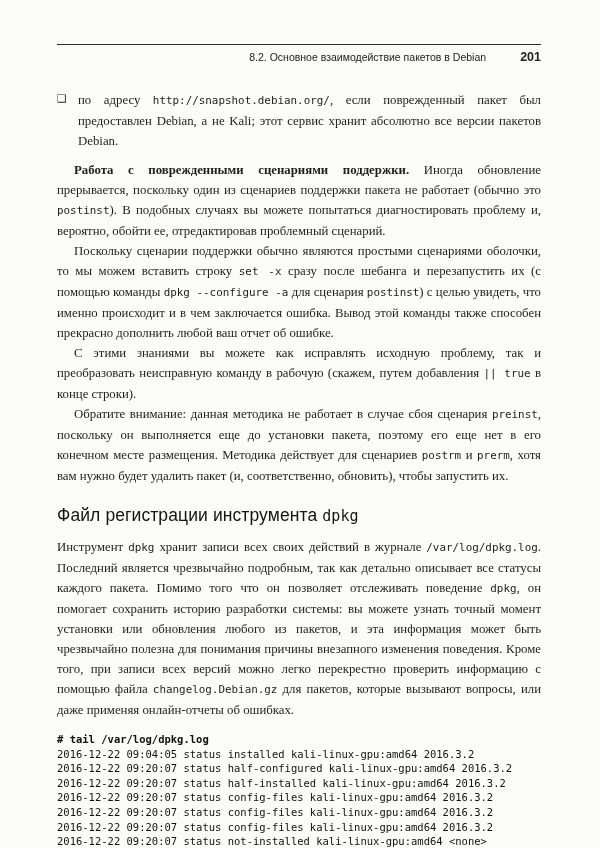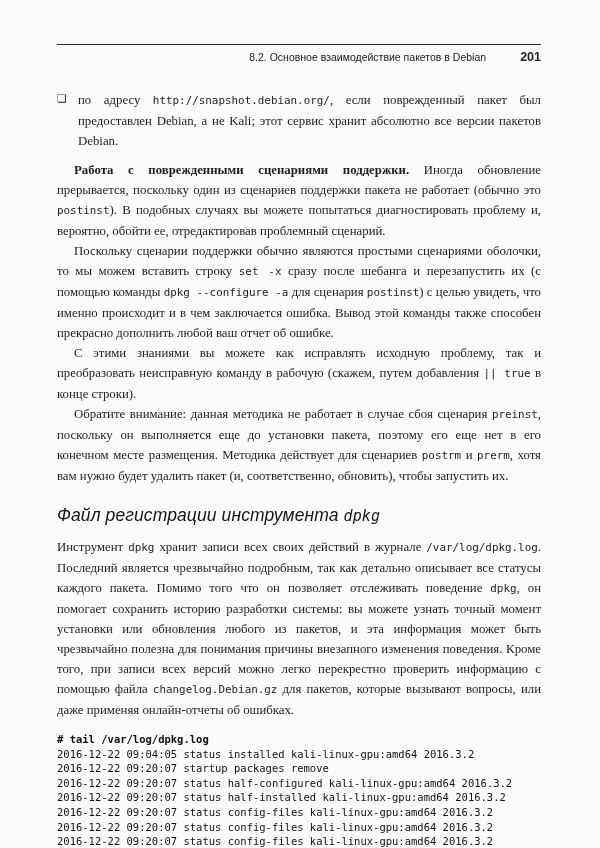--- a/index.html
+++ b/index.html
@@ -73,21 +73,20 @@
   }
   .bullet-text { flex: 1; }
   
   .section-heading {
     font-family: "Liberation Sans", sans-serif;
     font-size: 17.5px;
     font-weight: 400;
     color: #141414;
     margin: 19px 0 11px 0;
     letter-spacing: 0.1px;
-    font-style: italic;
   }
   .section-heading .mono { font-size: 15px; }
   
   .code-block {
     margin-top: 12px;
     font-family: "DejaVu Sans Mono", monospace;
     font-size: 10.5px;
     line-height: 14.6px;
     color: #111;
   }
@@ -124,21 +123,20 @@
     <h2 class="section-heading"><span class="normal">Файл регистрации инструмента </span><span class="mono">dpkg</span></h2>
 
     <div>
         <p class="body-p"><span class="normal">Инструмент </span><span class="mono">dpkg</span><span class="normal"> хранит записи всех своих действий в журнале </span><span class="mono">/var/log/dpkg.log</span><span class="normal">. Последний является чрезвычайно подробным, так как детально описывает все статусы каждого пакета. Помимо того что он позволяет отслеживать поведение </span><span class="mono">dpkg</span><span class="normal">, он помогает сохранить историю разработки системы: вы можете узнать точный момент установки или обновления любого из пакетов, и эта информация может быть чрезвычайно полезна для понимания причины внезапного изменения поведения. Кроме того, при записи всех версий можно легко перекрестно проверить информацию с помощью файла </span><span class="mono">changelog.Debian.gz</span><span class="normal"> для пакетов, которые вызывают вопросы, или даже применяя онлайн-отчеты об ошибках.</span></p>
       </div>
 
     <div class="code-block">
       <div class="code-line command"># tail /var/log/dpkg.log</div>
       <div>
           <div class="code-line">2016-12-22 09:04:05 status installed kali-linux-gpu:amd64 2016.3.2</div>
-          <div class="code-line">2016-12-22 09:20:07 startup packages remove</div>
           <div class="code-line">2016-12-22 09:20:07 status half-configured kali-linux-gpu:amd64 2016.3.2</div>
           <div class="code-line">2016-12-22 09:20:07 status half-installed kali-linux-gpu:amd64 2016.3.2</div>
           <div class="code-line">2016-12-22 09:20:07 status config-files kali-linux-gpu:amd64 2016.3.2</div>
           <div class="code-line">2016-12-22 09:20:07 status config-files kali-linux-gpu:amd64 2016.3.2</div>
           <div class="code-line">2016-12-22 09:20:07 status config-files kali-linux-gpu:amd64 2016.3.2</div>
           <div class="code-line">2016-12-22 09:20:07 status not-installed kali-linux-gpu:amd64 &lt;none&gt;</div>
         </div>
     </div>
 
   </div>

